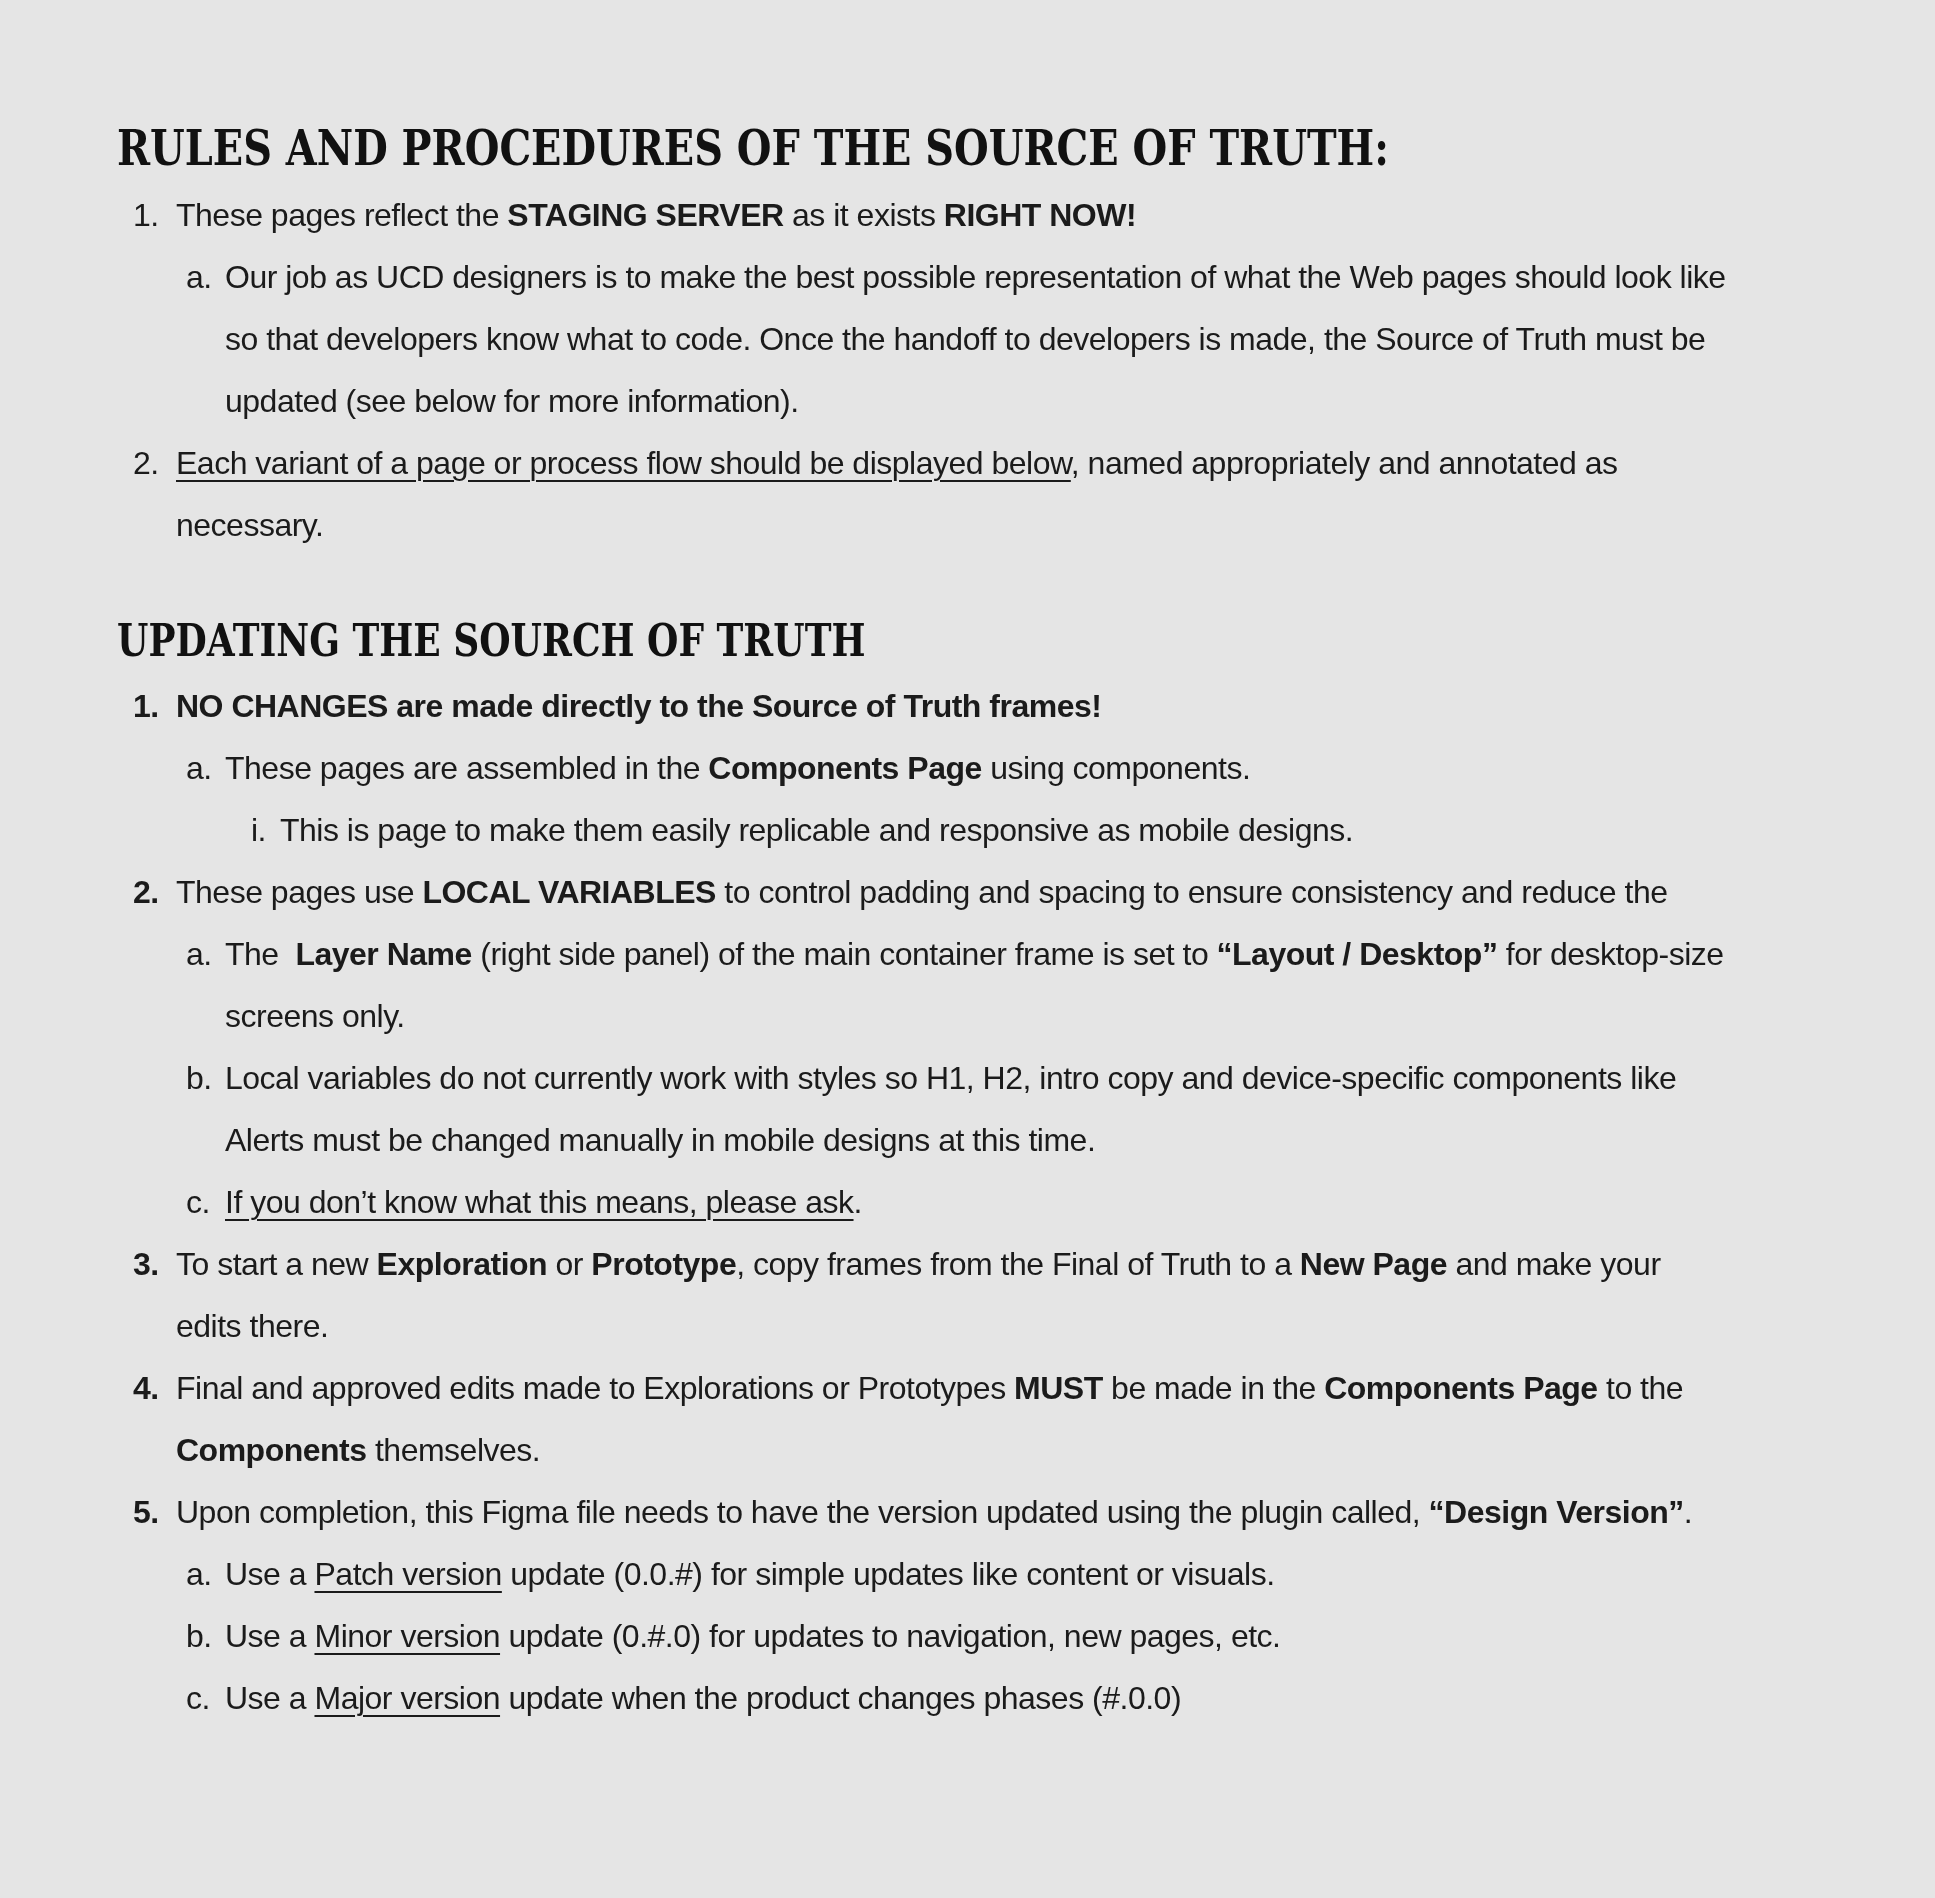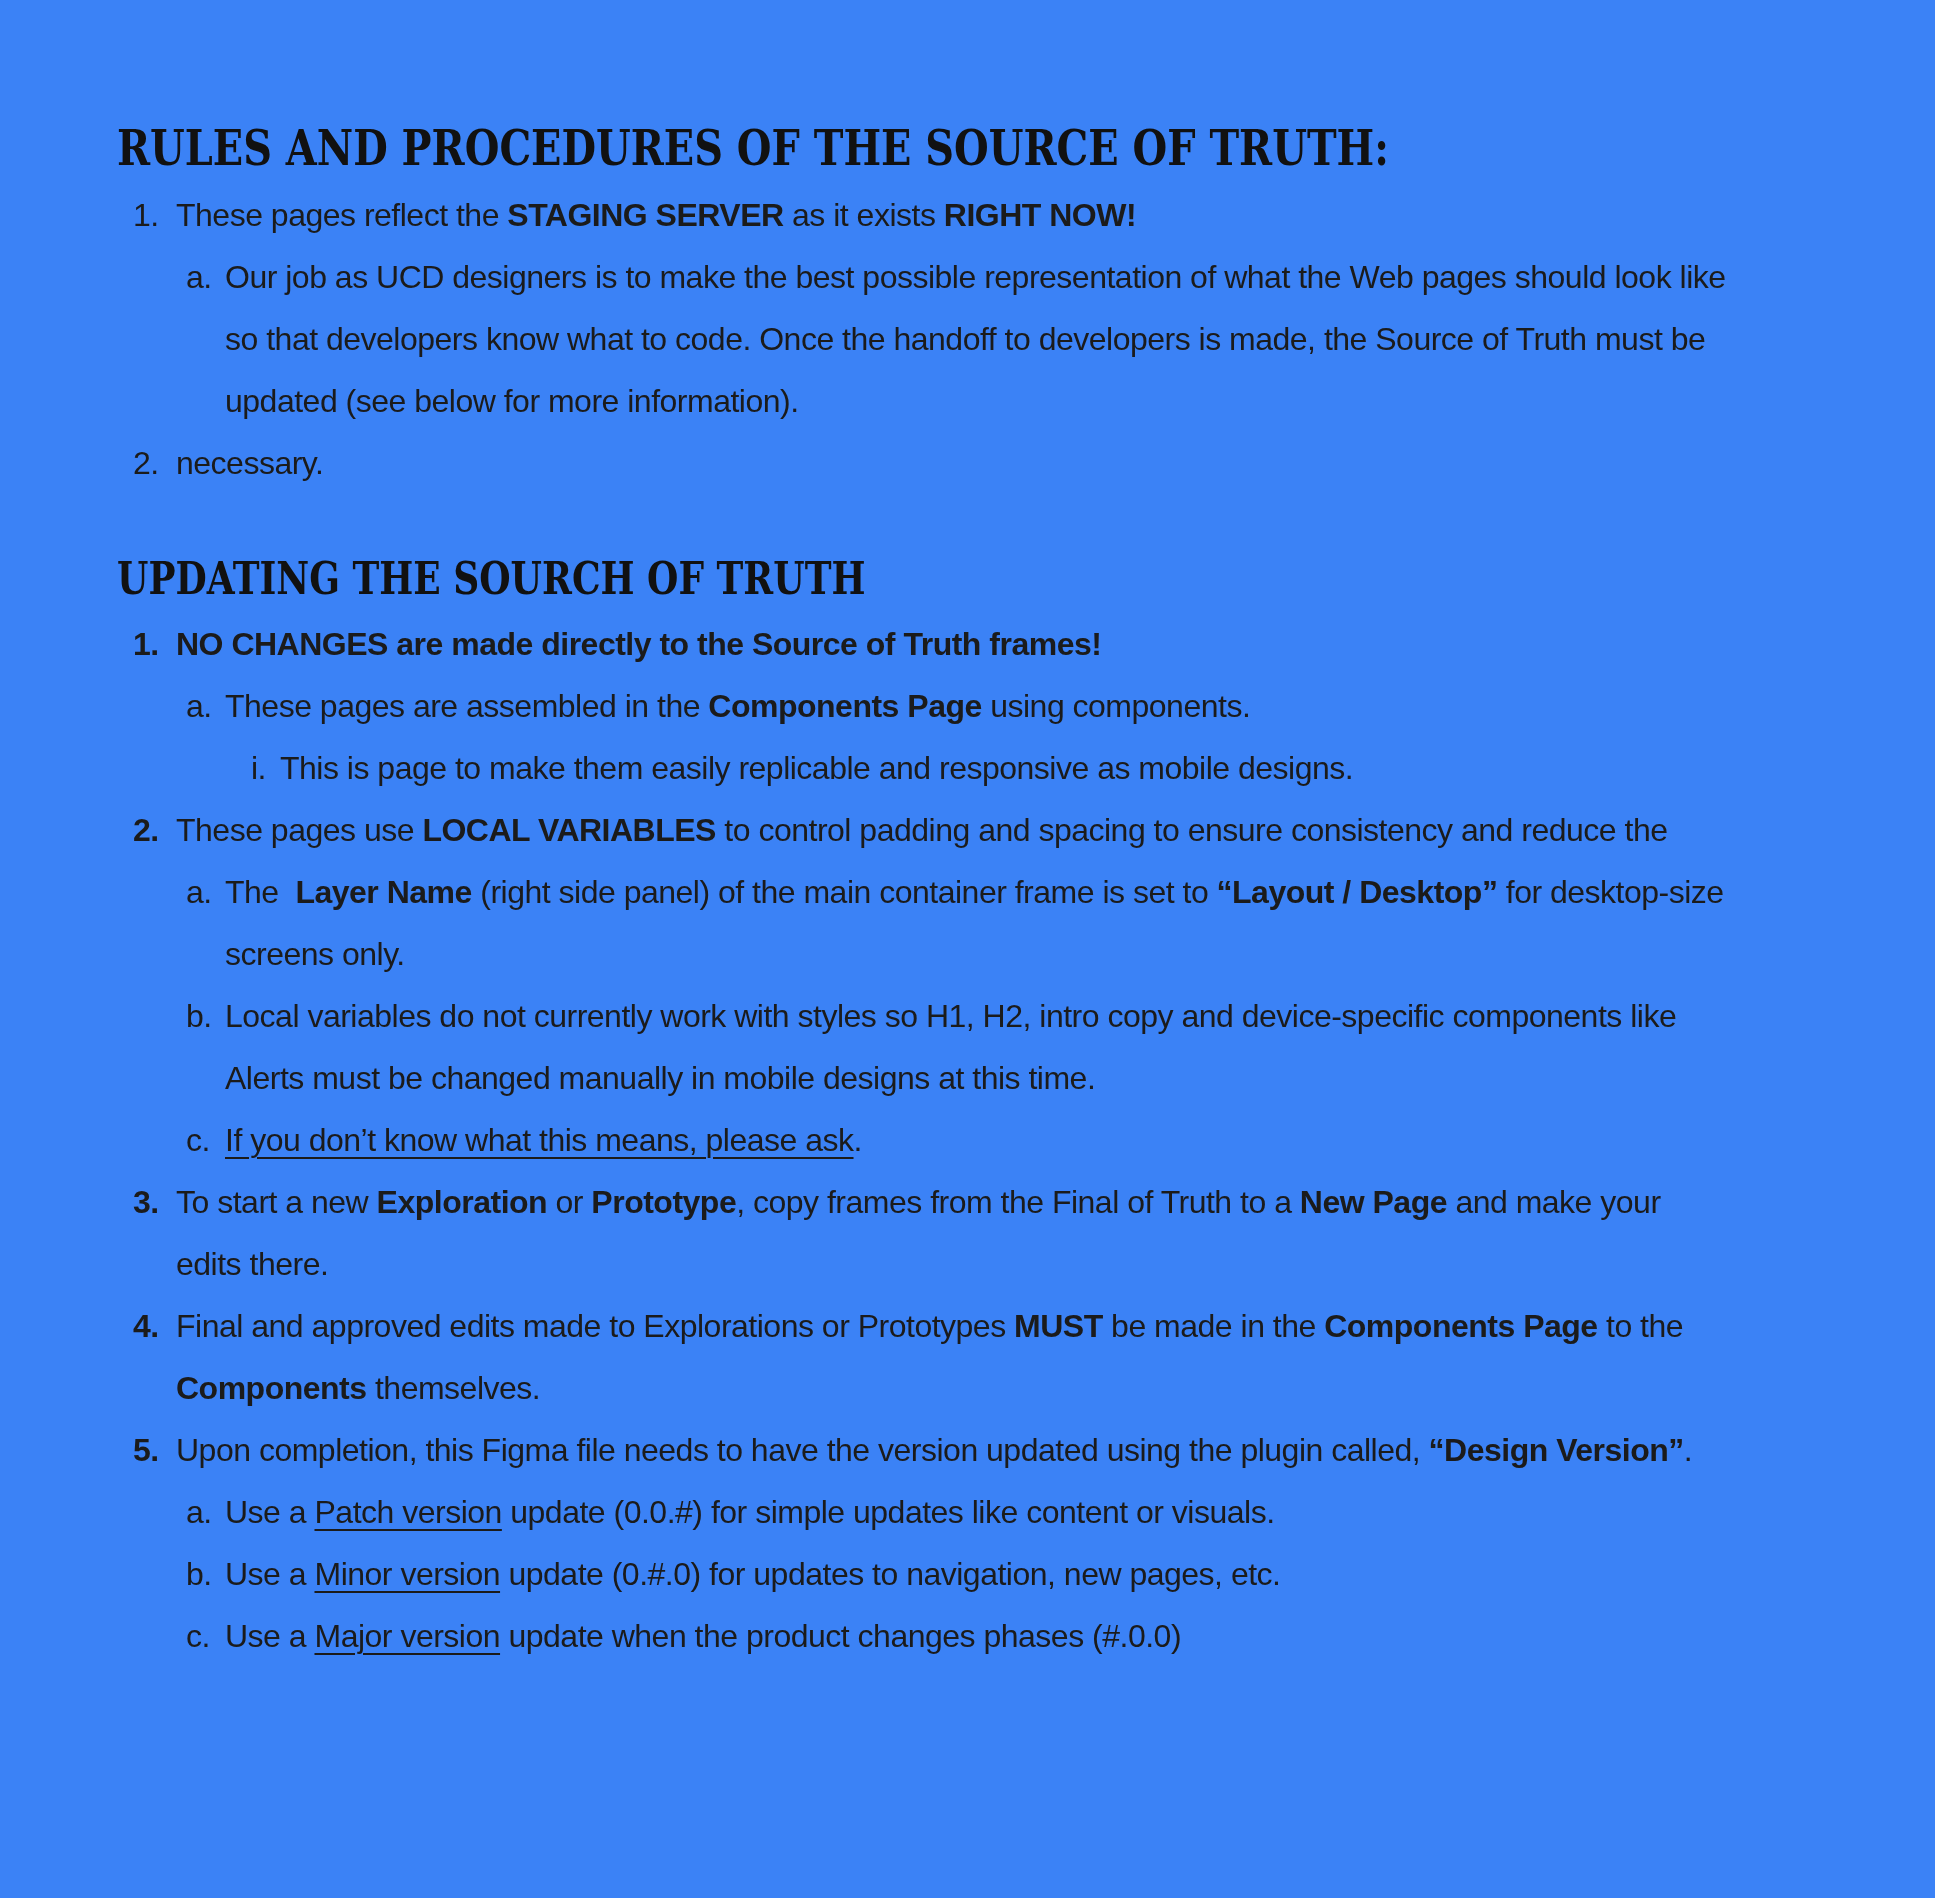--- a/index.html
+++ b/index.html
@@ -2,21 +2,21 @@
 <html style="font-size:9.4px"><head>
 <meta charset="utf-8">
 <style>
   html, body { margin: 0; padding: 0; background: #FAF0C2; }
   .page {
     position: relative;
     width: 1936px;
     height: 1898px;
     box-sizing: border-box;
     padding: 88px 117px 0 117px;
-    background: #3b82f6;
+    background: #e5e5e5;
     color: #1B1B1B;
     font-family: "Liberation Sans", "DejaVu Sans", sans-serif;
     font-size: 32px;
     letter-spacing: -0.5px;
     overflow: hidden;
   }
   .sec-heading {
     font-family: "DejaVu Serif", "Liberation Serif", serif;
     font-weight: bold;
     letter-spacing: 0;
@@ -60,20 +60,21 @@
           <div class="line"><span>These pages reflect the </span><span class="b">STAGING SERVER</span><span> as it exists </span><span class="b">RIGHT NOW!</span></div>
         </div>
         <div class="item lvl2">
           <span class="marker">a.</span>
           <div class="line"><span>Our job as UCD designers is to make the best possible representation of what the Web pages should look like</span></div>
           <div class="line"><span>so that developers know what to code. Once the handoff to developers is made, the Source of Truth must be</span></div>
           <div class="line"><span>updated (see below for more information).</span></div>
         </div>
         <div class="item lvl1">
           <span class="marker">2.</span>
+          <div class="line"><span class="u">Each variant of a page or process flow should be displayed below</span><span>, named appropriately and annotated as</span></div>
           <div class="line"><span>necessary.</span></div>
         </div>
       </div>
   </section>
 
   <section>
     <h1 class="sec-heading h2">UPDATING THE SOURCH OF TRUTH</h1>
     <div class="list">
         <div class="item lvl1">
           <span class="marker b">1.</span>

